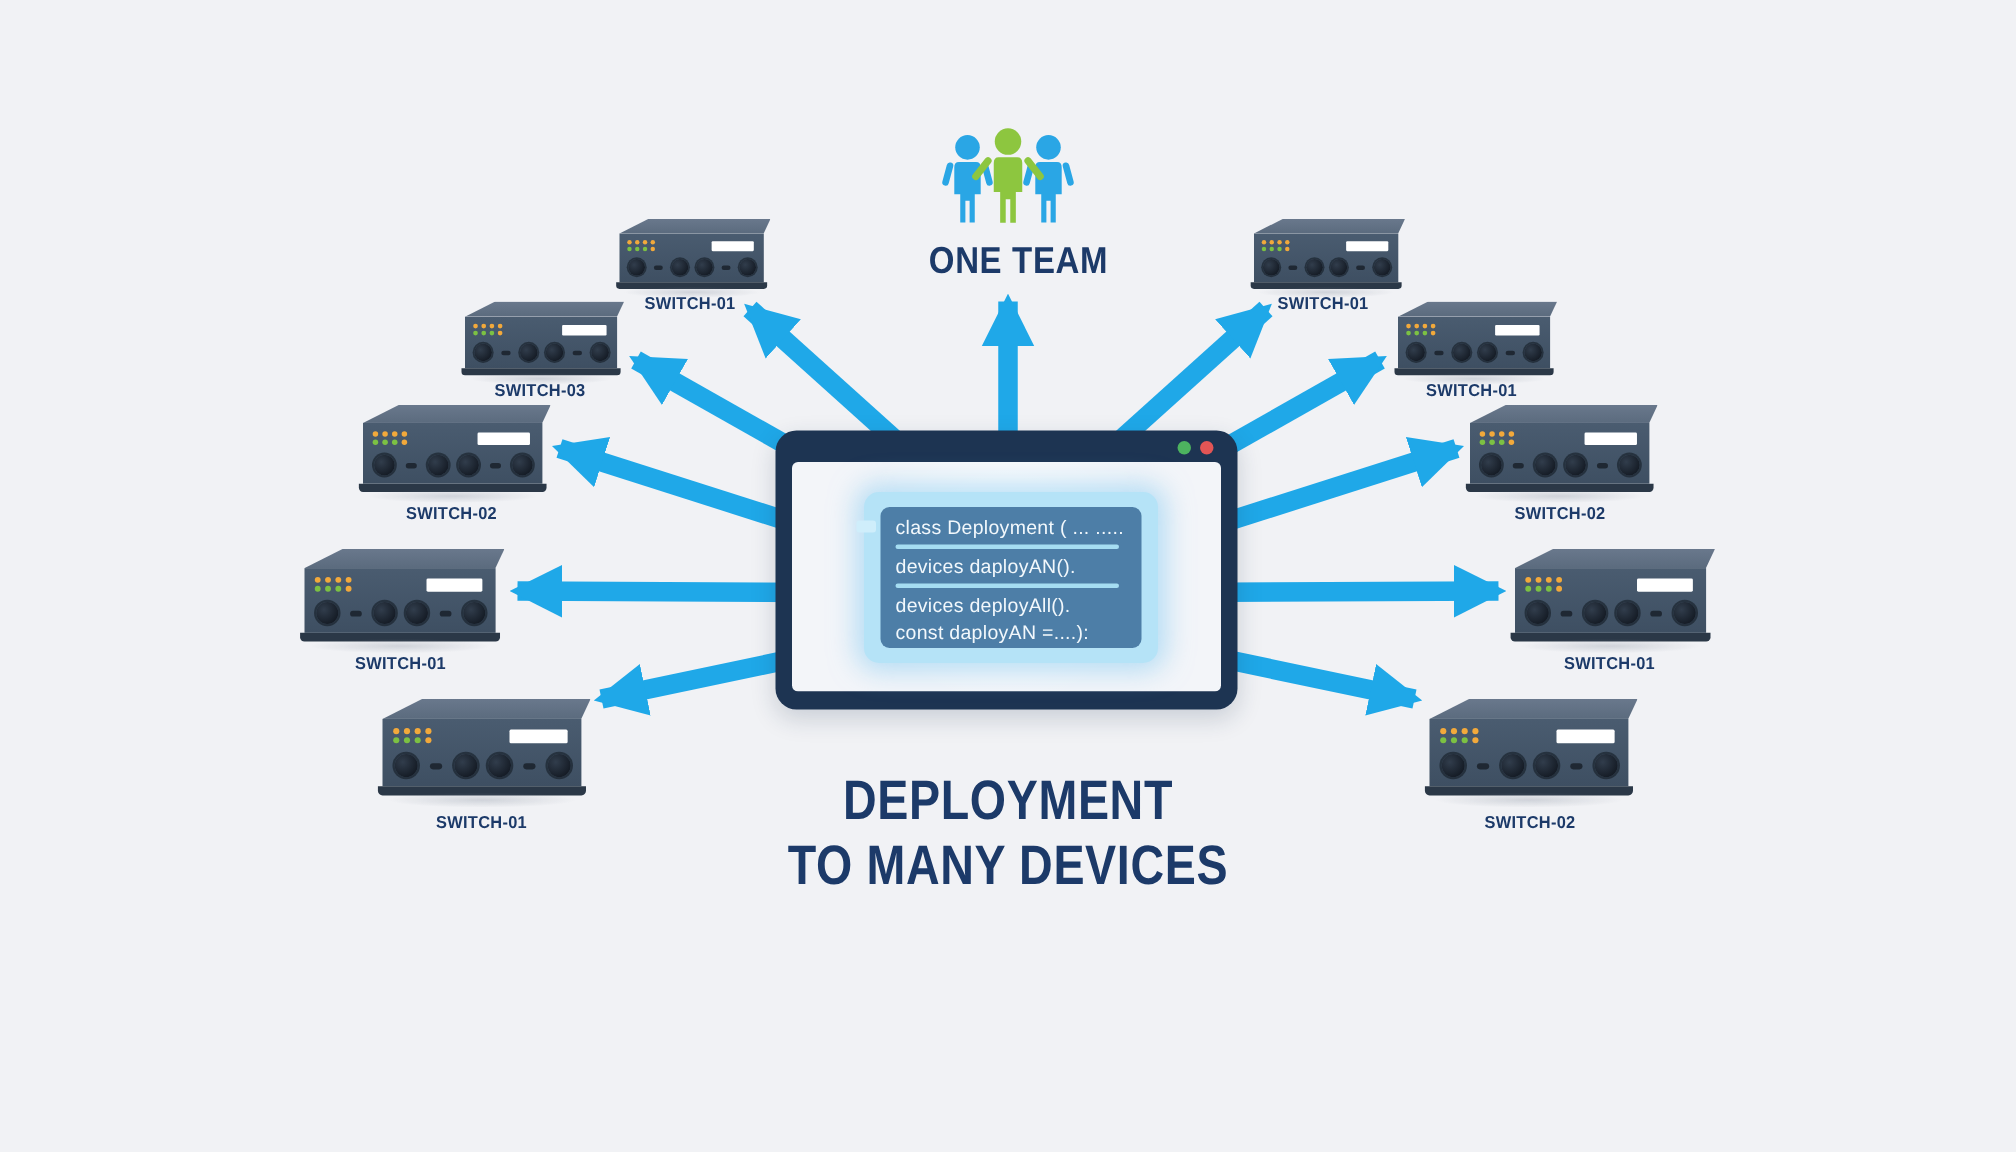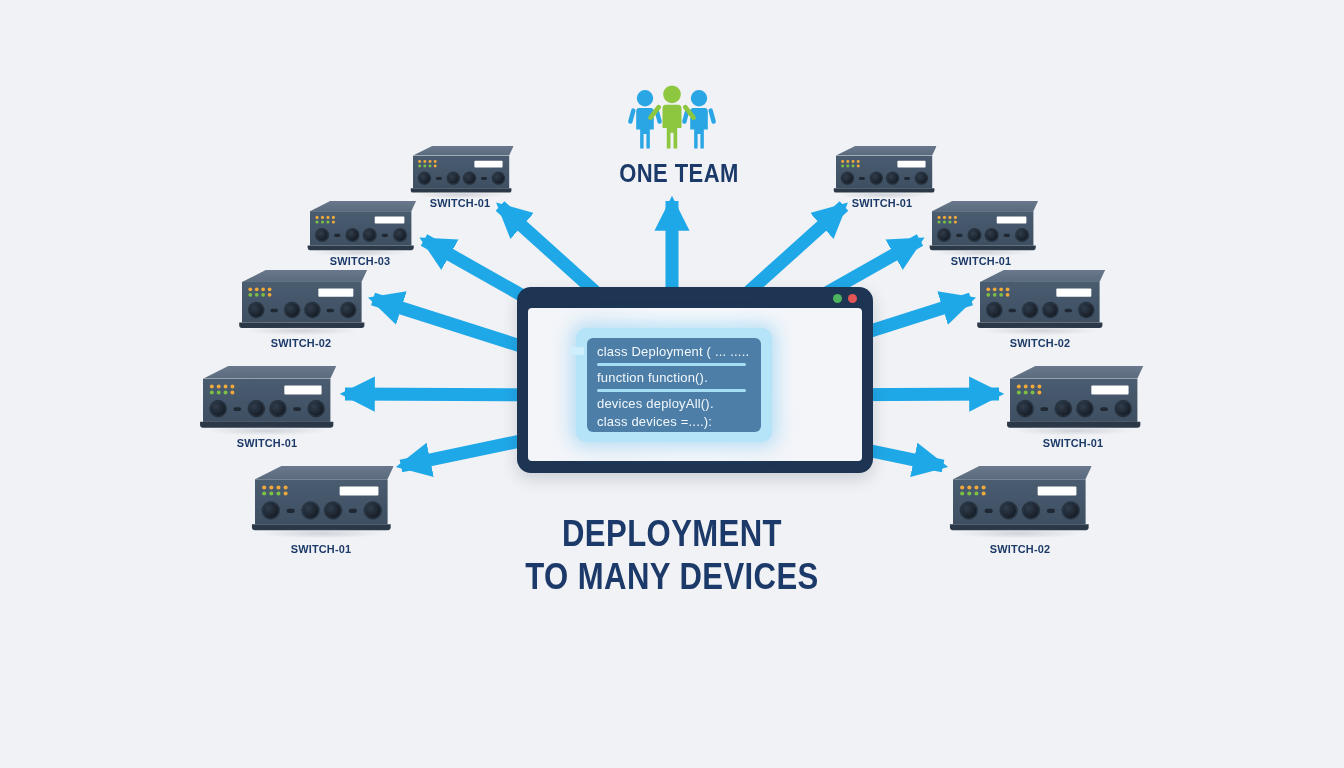--- a/index.html
+++ b/index.html
@@ -14,21 +14,21 @@
   #arrow-layer .ah{fill:var(--arrow,#1fa8e8);}
   
   .team{position:absolute;left:612px;top:82px;width:120px;text-align:center;z-index:2;}
   .p-blue{fill:var(--person-blue,#2aa6e5);}
   .p-green{fill:var(--person-green,#8dc63f);}
   .team-label{margin-top:1px;font-size:25px;font-weight:bold;color:var(--navy-text,#1c3a69);
     transform:scaleX(.88);letter-spacing:.5px;white-space:nowrap;}
   
   .window{position:absolute;left:517px;top:287px;width:308px;height:186px;z-index:3;
     background:var(--window-frame,#1d3452);border-radius:14px;
-    box-shadow:0 6px 16px rgba(30,50,80,.18);padding-left:48px;}
+    box-shadow:0 6px 16px rgba(30,50,80,.18);}
   .win-dot{position:absolute;top:7px;width:9px;height:9px;border-radius:50%;}
   .win-dot.green{right:31px;background:var(--dot-green,#4db35f);}
   .win-dot.red{right:16px;background:var(--dot-red,#e25555);}
   .screen{position:absolute;left:11px;right:11px;top:21px;bottom:12px;
     background:var(--screen,#f3f5f9);border-radius:4px;
     background-image:radial-gradient(circle at 50% 40%, #ffffff 0%, rgba(255,255,255,0) 60%);}
   .panel-glow{position:absolute;left:48px;top:20px;width:196px;height:114px;
     background:var(--panel-glow,#b5e3f7);border-radius:10px;
     box-shadow:0 0 18px 5px rgba(130,200,240,.55);}
   .panel-tab{position:absolute;left:-5px;top:19px;width:13px;height:8px;
@@ -122,24 +122,24 @@
 
   <div class="window">
     <div class="win-dot green"></div>
     <div class="win-dot red"></div>
     <div class="screen">
       <div class="panel-glow">
         <div class="panel-tab"></div>
         <div class="panel" id="code-lines">
             <div class="code-line">class Deployment ( ... .....</div>
             <div class="code-divider"></div>
-            <div class="code-line">function function().</div>
+            <div class="code-line">devices daployAN().</div>
             <div class="code-divider"></div>
             <div class="code-line">devices deployAll().</div>
-            <div class="code-line">class devices =....):</div>
+            <div class="code-line">const daployAN =....):</div>
           </div>
       </div>
     </div>
   </div>
 
   <div id="device-layer">
       <div class="switch" style="left: 413px; top: 146px; transform: scale(0.74);">
         <div class="sw-top"></div>
         <div class="sw-front">
           <div class="sw-leds">

